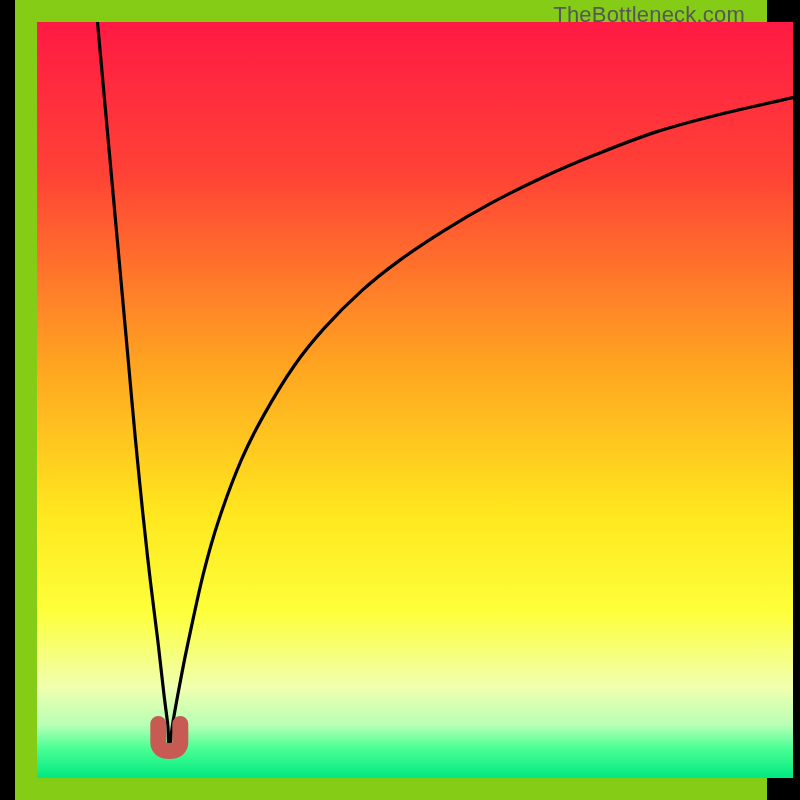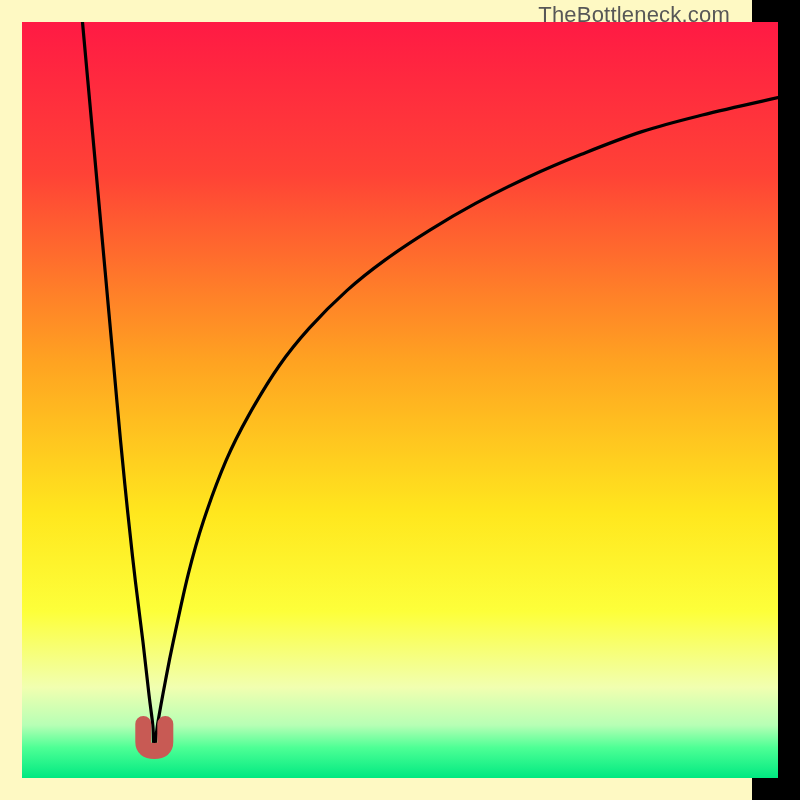--- a/index.html
+++ b/index.html
@@ -6,23 +6,23 @@
     margin: 0;
     padding: 0;
     width: 800px;
     height: 800px;
     background: #000;
     overflow: hidden;
     font-family: Arial, Helvetica, sans-serif;
   }
   .frame {
     position: absolute;
-    left: 0; top: 0;
+    left: 15px; top: 0;
     width: 752px; height: 800px;
-    background: #fef9c3;
+    background: #84cc16;
   }
   .plot {
     position: absolute;
     left: 22px;
     top: 22px;
     width: 756px;
     height: 756px;
     box-sizing: border-box;
   }
   .watermark {

